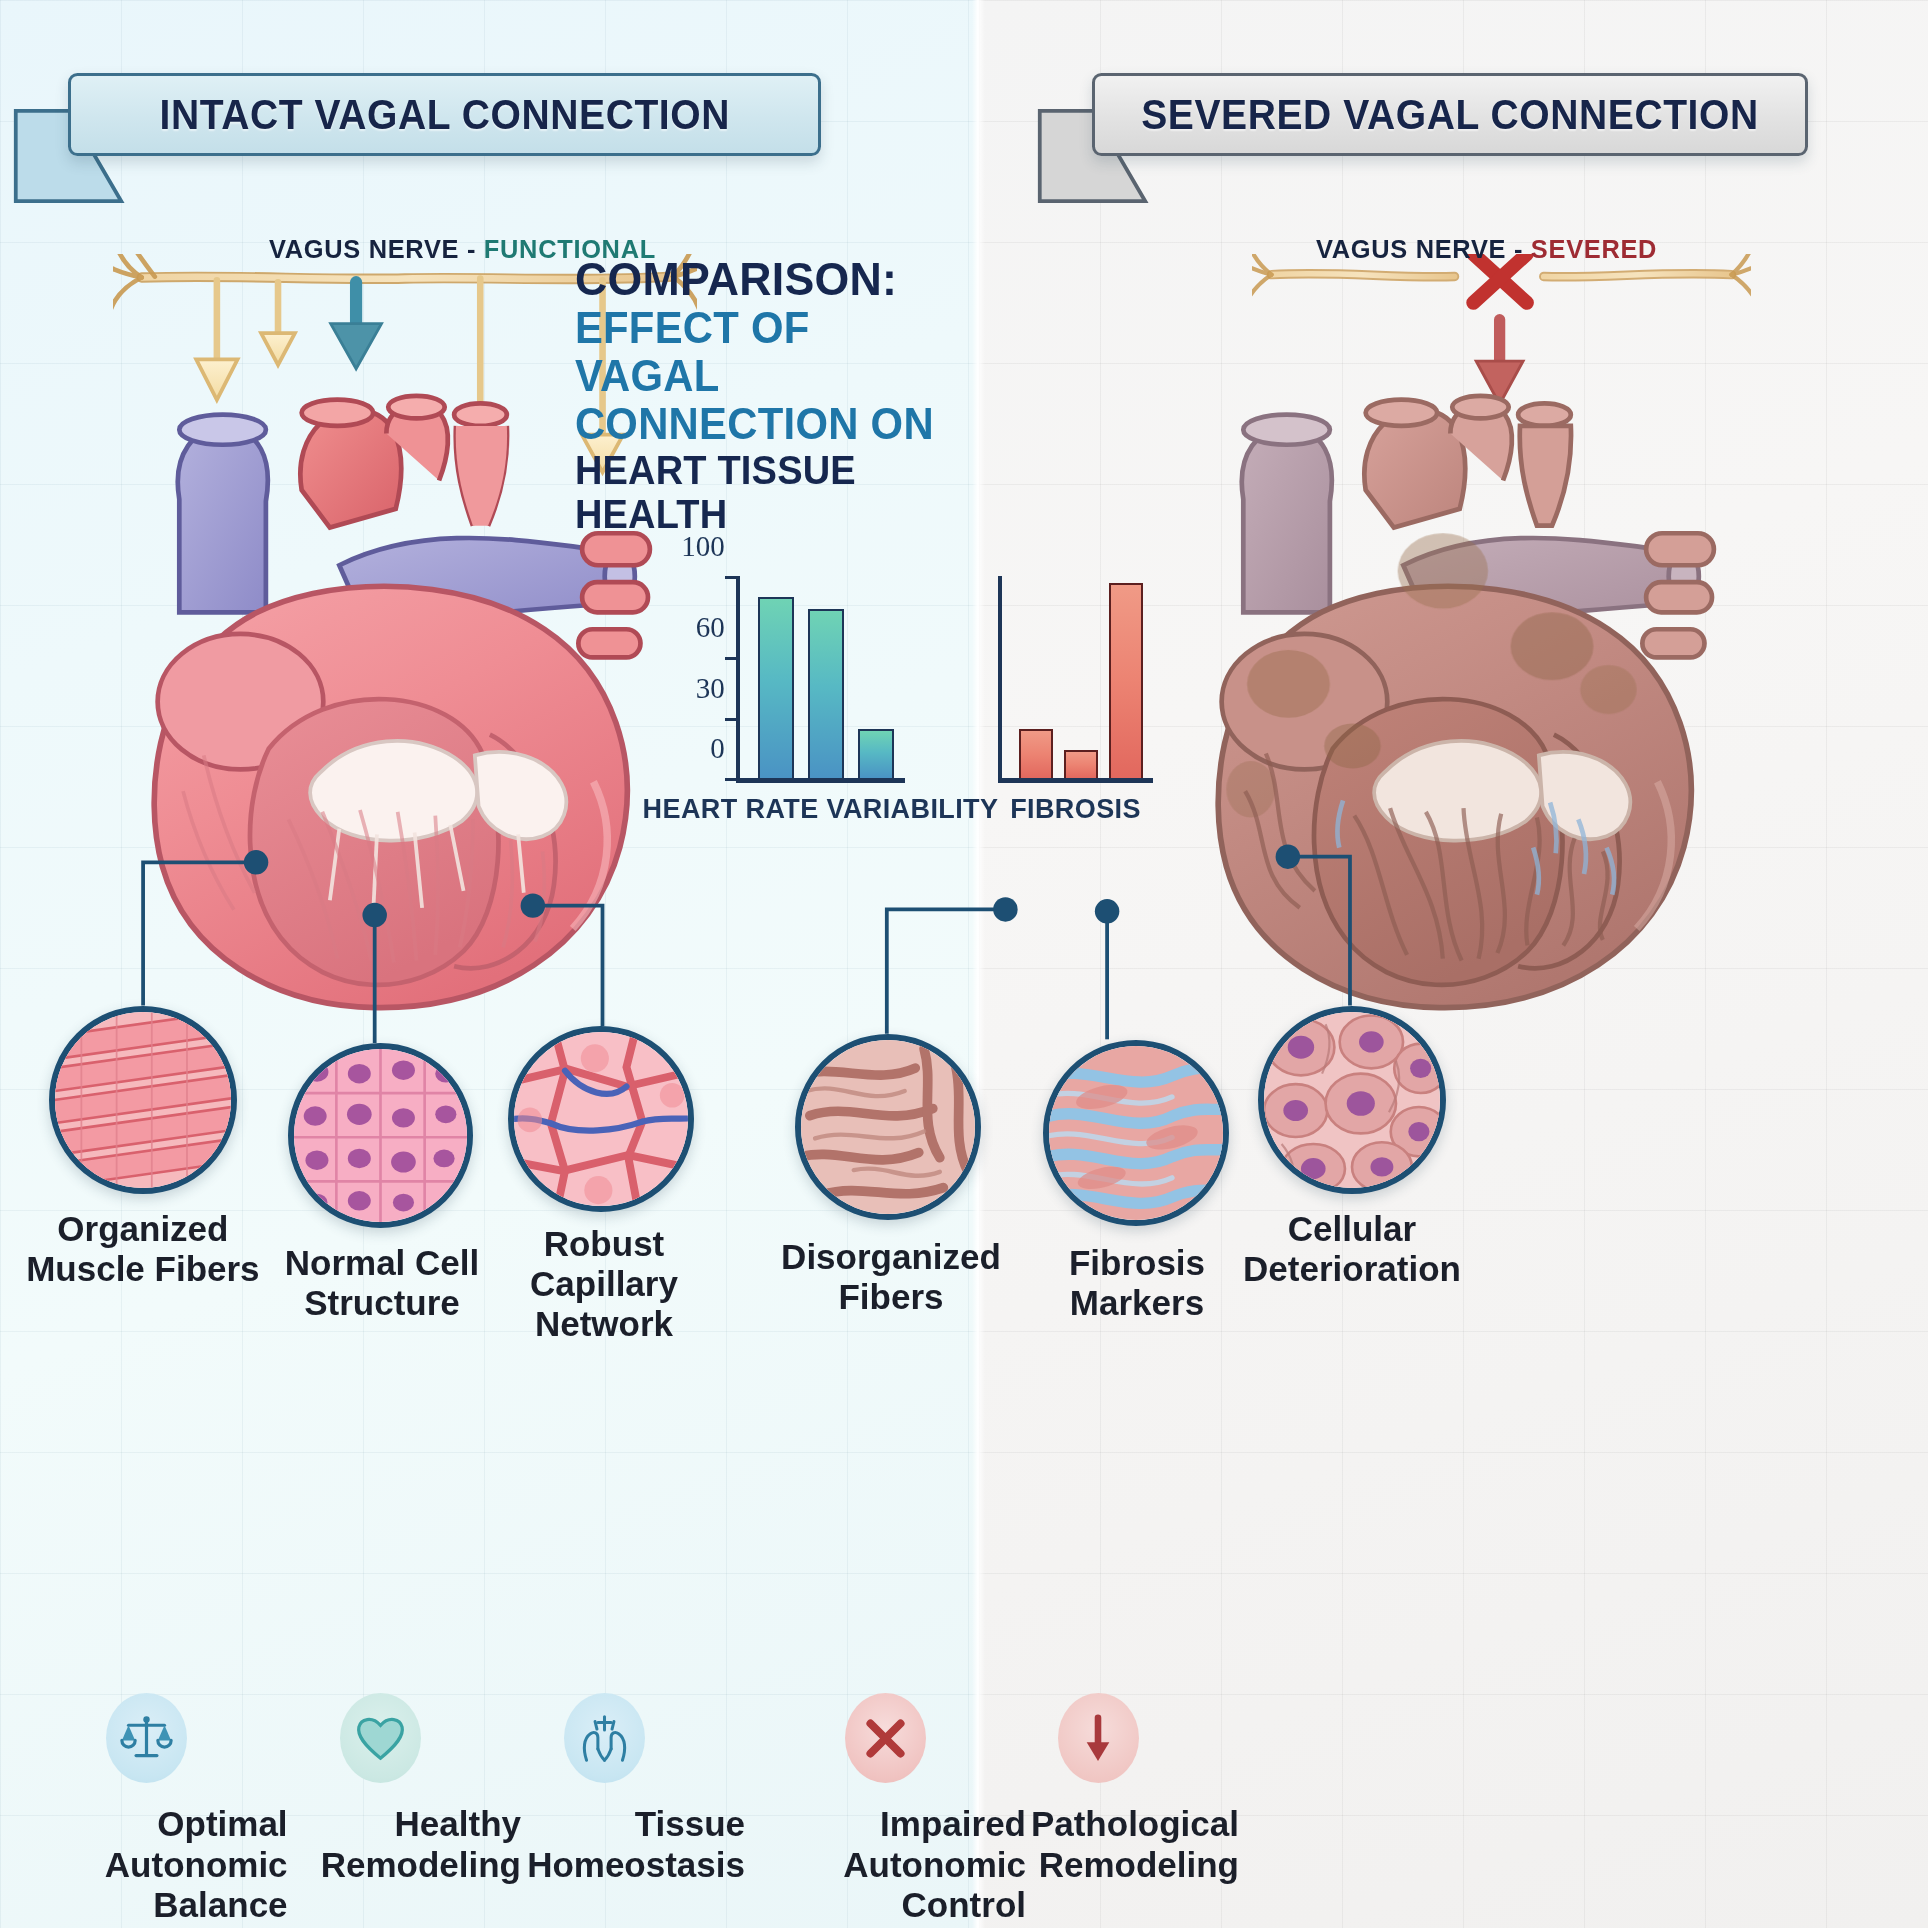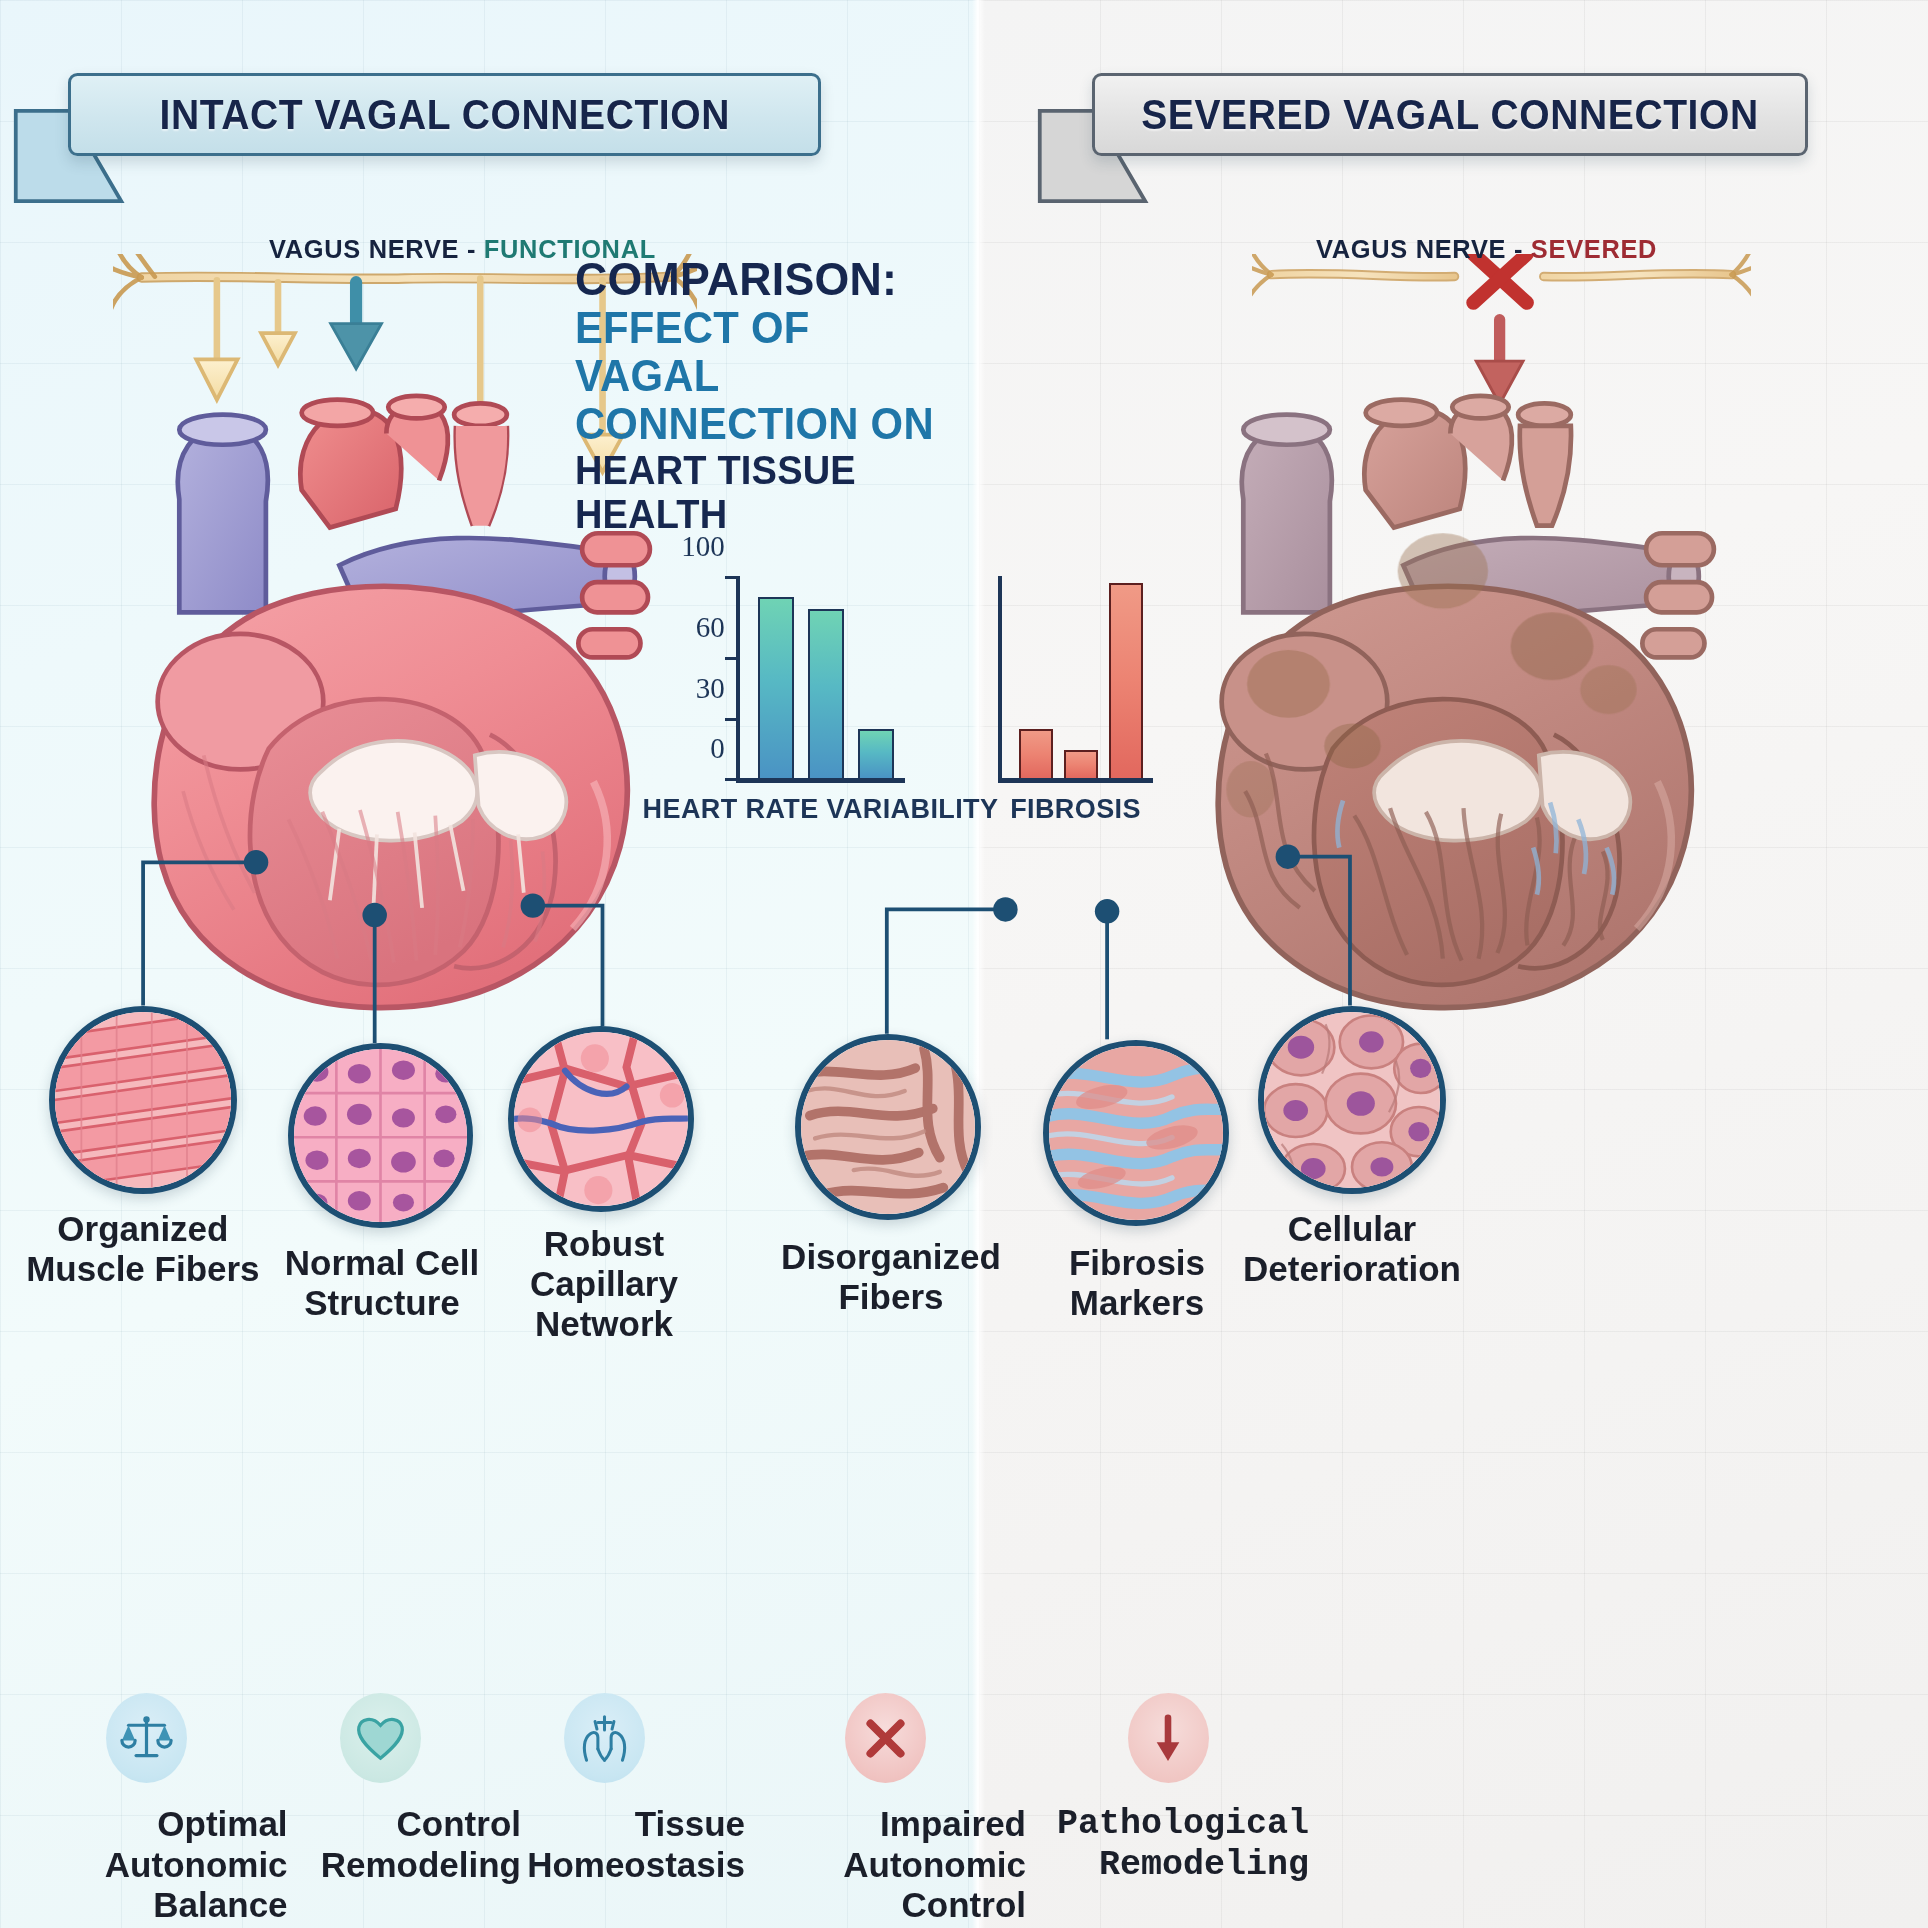--- a/index.html
+++ b/index.html
@@ -689,21 +689,21 @@
     <div class="outcome-label">Optimal
 Autonomic Balance</div>
   </div>
 
   <div class="outcome" style="left:239px; top:1693px;">
     <div class="outcome-icon ic-teal">
       <svg width="51" height="47" viewBox="0 0 54 50">
         <path d="M27 46 C10 32, 2 22, 4 13 C6 4, 18 1, 27 11 C36 1, 48 4, 50 13 C52 22, 44 32, 27 46 Z" fill="#9ed7d3" stroke="#3aa3a3" stroke-width="3.4"></path>
       </svg>
     </div>
-    <div class="outcome-label">Control
+    <div class="outcome-label">Healthy
 Remodeling</div>
   </div>
 
   <div class="outcome" style="left:744px; top:1693px;">
     <div class="outcome-icon ic-red">
       <svg width="47" height="47" viewBox="0 0 50 50">
         <g stroke="#b03a3a" stroke-width="8.5" stroke-linecap="round">
           <line x1="9" y1="9" x2="41" y2="41"></line>
           <line x1="41" y1="9" x2="9" y2="41"></line>
         </g>
@@ -725,21 +725,21 @@
           <path d="M47 50 C51 38, 50 27, 43 22 C39 19, 35 21, 35 26 L35 38"></path>
           <path d="M21 38 C23 44, 26 48, 28 50"></path>
           <path d="M35 38 C33 44, 30 48, 28 50"></path>
         </g>
       </svg>
     </div>
     <div class="outcome-label">Tissue
 Homeostasis</div>
   </div>
 
-  <div class="outcome" style="left:1027px; top:1693px;font-family:Liberation Mono, monospace;">
+  <div class="outcome" style="left:957px; top:1693px;">
     <div class="outcome-icon ic-rose">
       <svg width="38" height="49" viewBox="0 0 40 52">
         <line x1="20" y1="4" x2="20" y2="34" stroke="#a8393c" stroke-width="7" stroke-linecap="round"></line>
         <polygon points="20,50 8,30 32,30" fill="#a8393c"></polygon>
       </svg>
     </div>
     <div class="outcome-label">Pathological
 Remodeling</div>
   </div>
 

